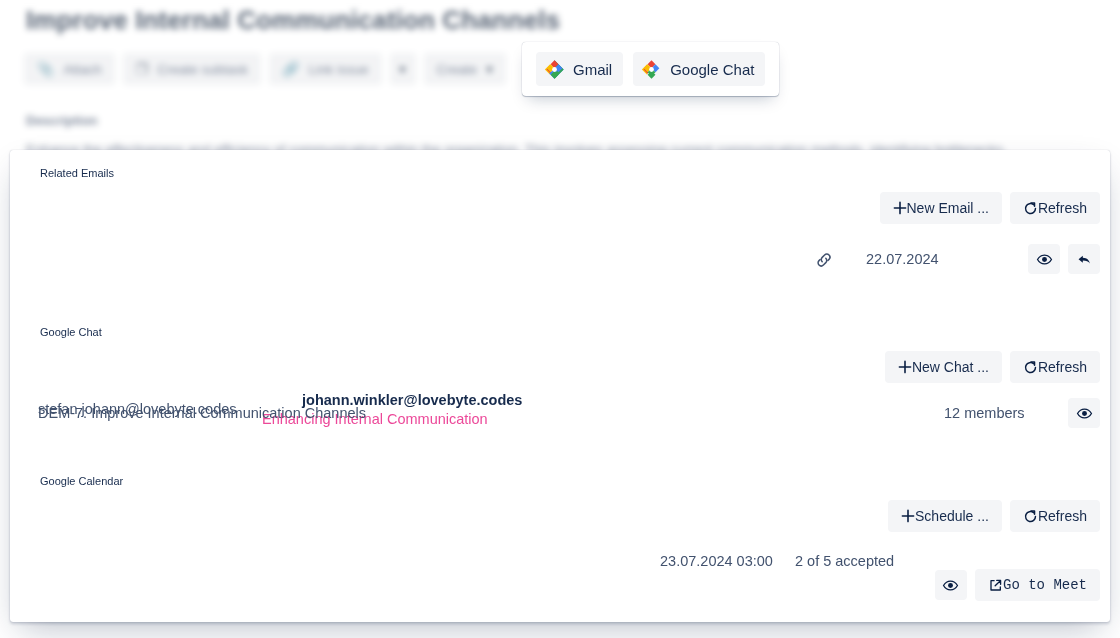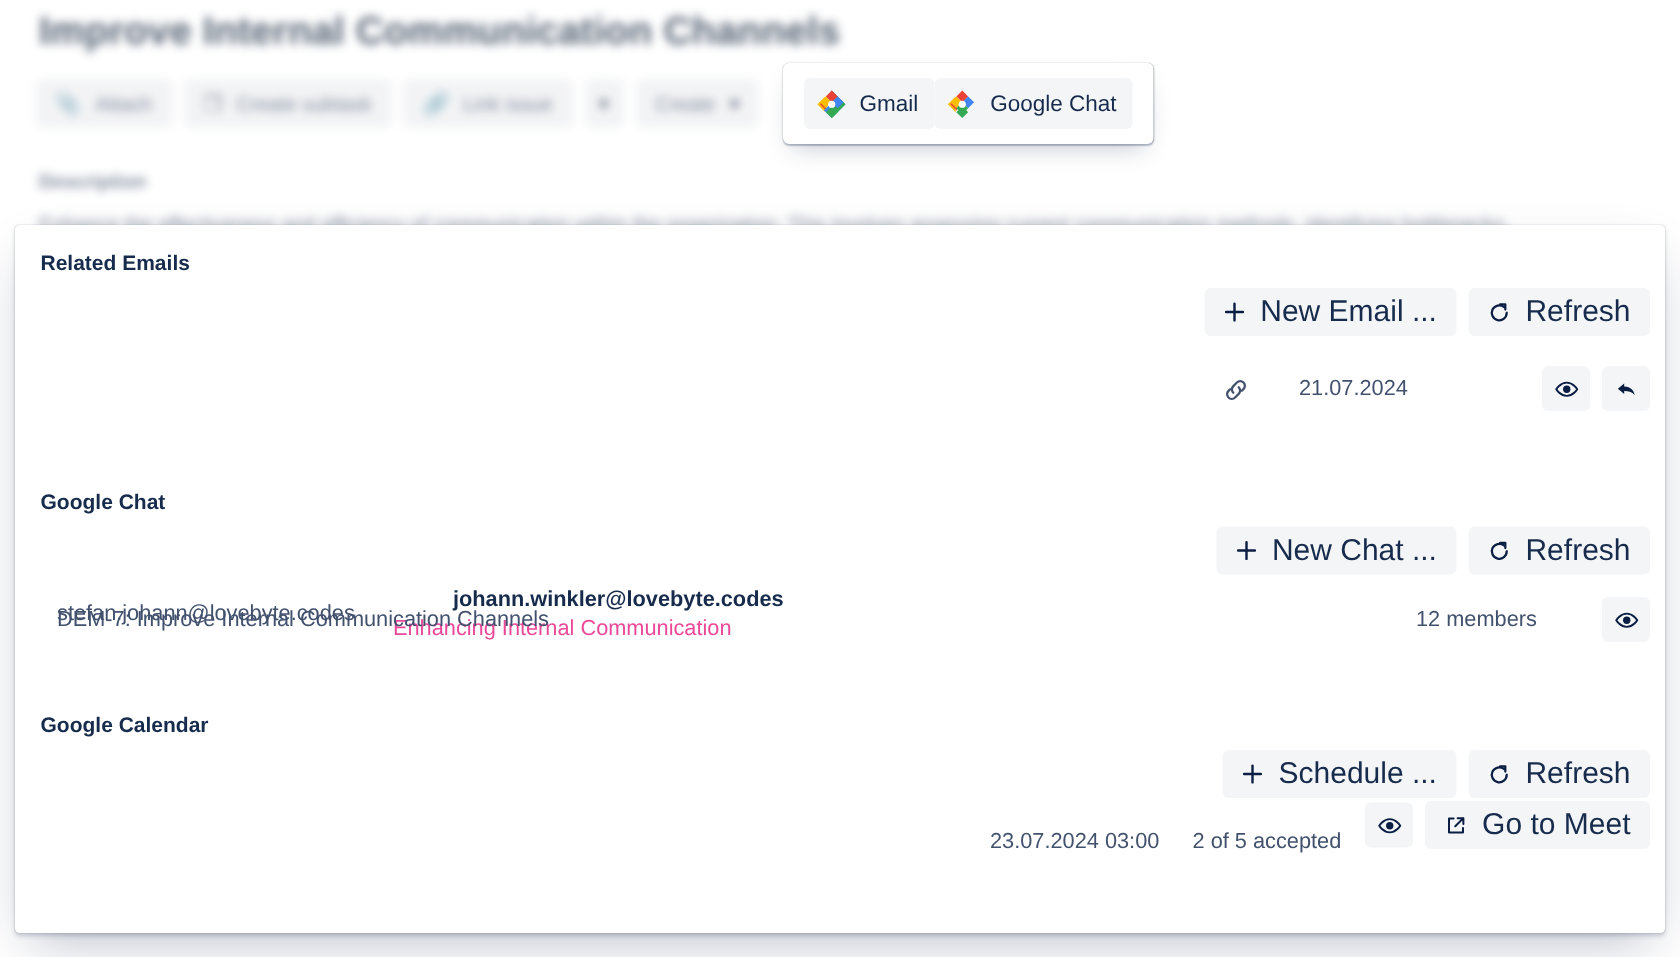--- a/index.html
+++ b/index.html
@@ -87,20 +87,21 @@
   }
 
   
   .picker {
     position: absolute;
     left: 522px;
     top: 42px;
     height: 54px;
     display: flex;
     align-items: center;
+    gap: 10px;
     padding: 0 14px;
     background: #ffffff;
     border-radius: 4px;
     box-shadow: 0 1px 1px rgba(9,30,66,0.25), 0 0 1px rgba(9,30,66,0.31),
                 0 8px 16px -6px rgba(9,30,66,0.25);
     z-index: 6;
   }
   .picker-item {
     display: flex;
     align-items: center;
@@ -128,45 +129,44 @@
     background: #ffffff;
     border-radius: 3px;
     box-shadow: 0 2px 3px rgba(9,30,66,0.18), 0 0 1px rgba(9,30,66,0.28),
                 0 14px 34px -10px rgba(9,30,66,0.30);
     z-index: 8;
     overflow: hidden;
   }
 
   .sect-title {
     position: absolute;
-    left: 17px;
-    font-size: 14px;
-    font-weight: 700;
+    left: 30px;
+    font-size: 11px;
+    font-weight: 400;
     color: #172b4d;
   }
 
   .action-row {
     position: absolute;
     right: 10px;
     display: flex;
     align-items: center;
     gap: 8px;
   }
   .act-btn {
     display: flex;
     align-items: center;
-    gap: 10px;
     height: 32px;
     padding: 0 13px;
     border-radius: 4px;
     background: #f4f5f7;
     border: none;
     cursor: pointer;
     font-family: inherit;
-    font-size: 20px;
+    font-size: 14px;
     color: #172b4d;
     white-space: nowrap;
   }
   .act-btn svg { display: block; }
 
   .icon-btn {
     display: flex;
     align-items: center;
     justify-content: center;
     width: 32px;
@@ -292,21 +292,21 @@
       <div class="email-subject">Enhancing Internal Communication</div>
     </div>
 
     <div style="position:absolute; left:804px; top:100px;">
       <svg width="20" height="20" viewBox="0 0 20 20">
         <path d="M8.2 11.8a3.1 3.1 0 0 1 0-4.4l2.4-2.4a3.1 3.1 0 0 1 4.4 4.4l-1.1 1.1" fill="none" stroke="#42526e" stroke-width="1.5" stroke-linecap="round"></path>
         <path d="M11.8 8.2a3.1 3.1 0 0 1 0 4.4l-2.4 2.4a3.1 3.1 0 0 1-4.4-4.4l1.1-1.1" fill="none" stroke="#42526e" stroke-width="1.5" stroke-linecap="round"></path>
       </svg>
     </div>
 
-    <div class="row-text" style="position:absolute; left:856px; top:101px;">21.07.2024</div>
+    <div class="row-text" style="position:absolute; left:856px; top:101px;">22.07.2024</div>
 
     <div class="action-row" style="top:94px;">
       <button class="icon-btn">
         <svg width="17" height="17" viewBox="0 0 20 20">
           <path d="M1.8 10S4.7 4.8 10 4.8 18.2 10 18.2 10 15.3 15.2 10 15.2 1.8 10 1.8 10Z" fill="none" stroke="#091e42" stroke-width="1.5"></path>
           <circle cx="10" cy="10" r="2.9" fill="#091e42"></circle>
         </svg>
       </button>
       <button class="icon-btn">
         <svg width="17" height="17" viewBox="0 0 20 20">
@@ -362,21 +362,21 @@
         </svg>
         <span>Refresh</span>
       </button>
     </div>
 
 
     <div class="row-text" style="position:absolute; left:650px; top:403px;">23.07.2024 03:00</div>
 
     <div class="row-text" style="position:absolute; left:785px; top:403px;">2 of 5 accepted</div>
 
-    <div class="action-row" style="top:384px;">
+    <div class="action-row" style="top:419px;font-family:Liberation Mono, monospace;">
       <button class="icon-btn">
         <svg width="17" height="17" viewBox="0 0 20 20">
           <path d="M1.8 10S4.7 4.8 10 4.8 18.2 10 18.2 10 15.3 15.2 10 15.2 1.8 10 1.8 10Z" fill="none" stroke="#091e42" stroke-width="1.5"></path>
           <circle cx="10" cy="10" r="2.9" fill="#091e42"></circle>
         </svg>
       </button>
       <button class="act-btn">
         <svg width="15" height="15" viewBox="0 0 18 18">
           <path d="M7.3 3.2H3.6v11.2h11.2v-3.7" fill="none" stroke="#091e42" stroke-width="1.6" stroke-linecap="round" stroke-linejoin="round"></path>
           <path d="M10.5 2.9h4.6v4.6M15.1 2.9 8.6 9.4" fill="none" stroke="#091e42" stroke-width="1.6" stroke-linecap="round" stroke-linejoin="round"></path>

